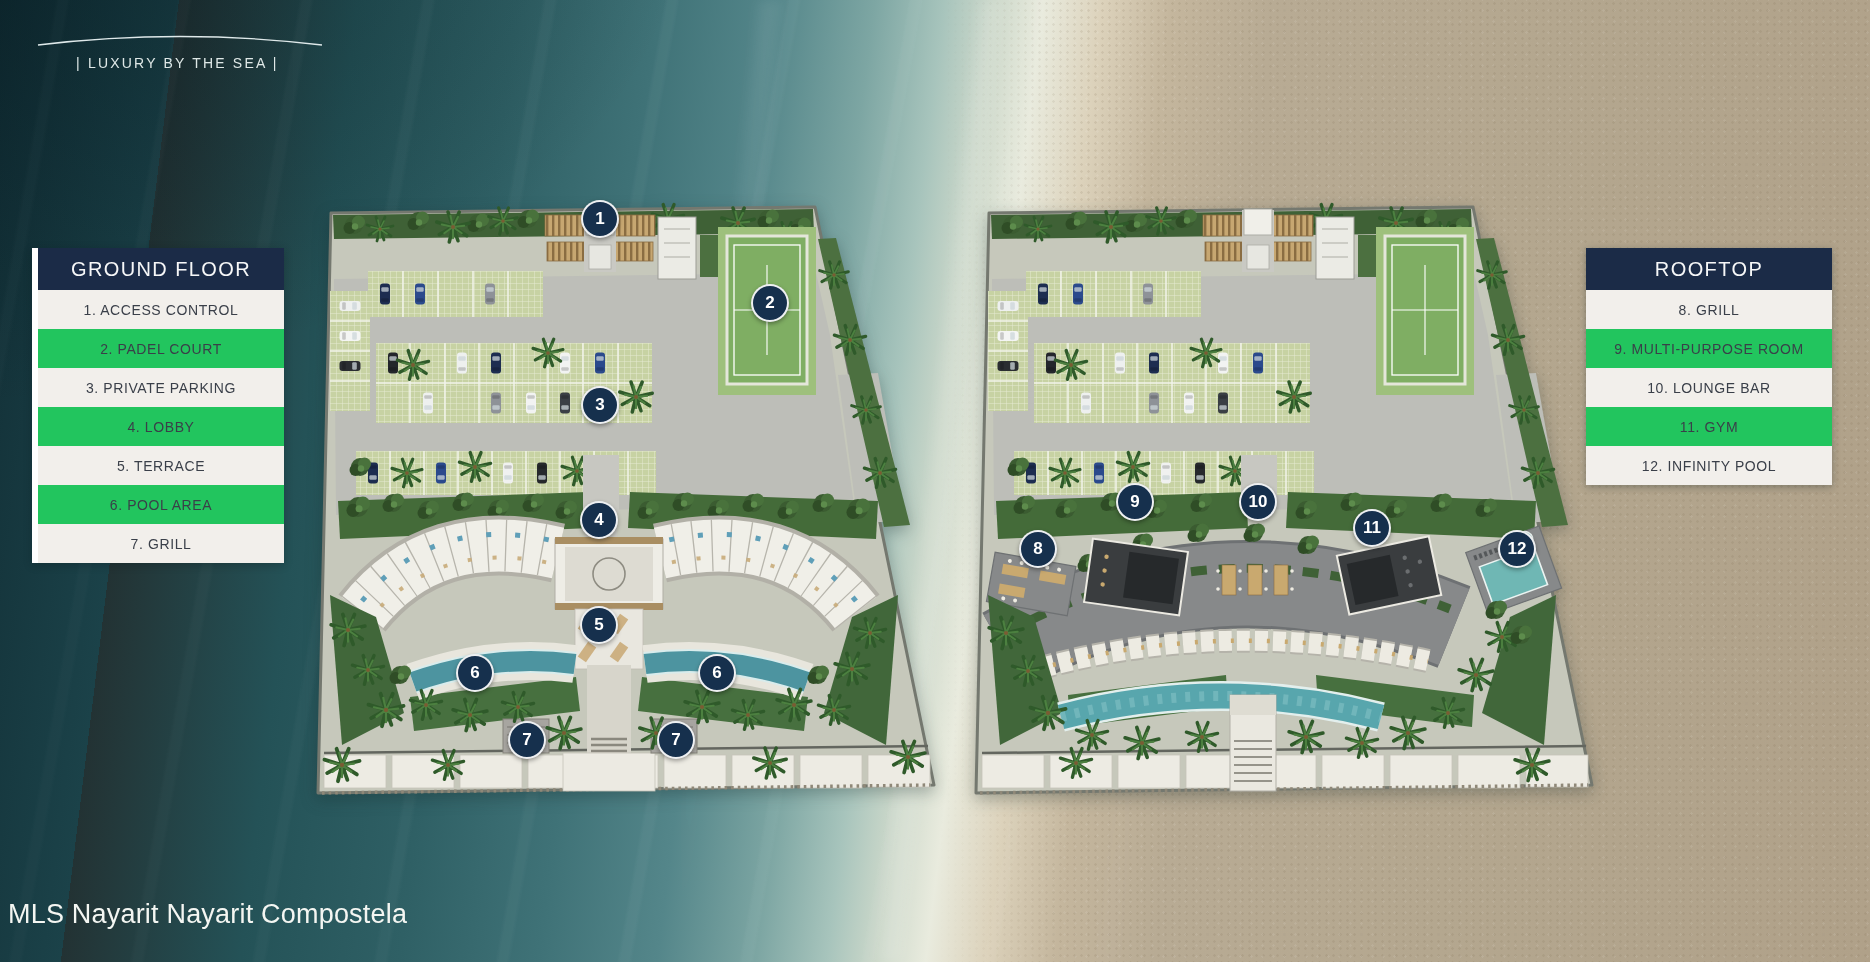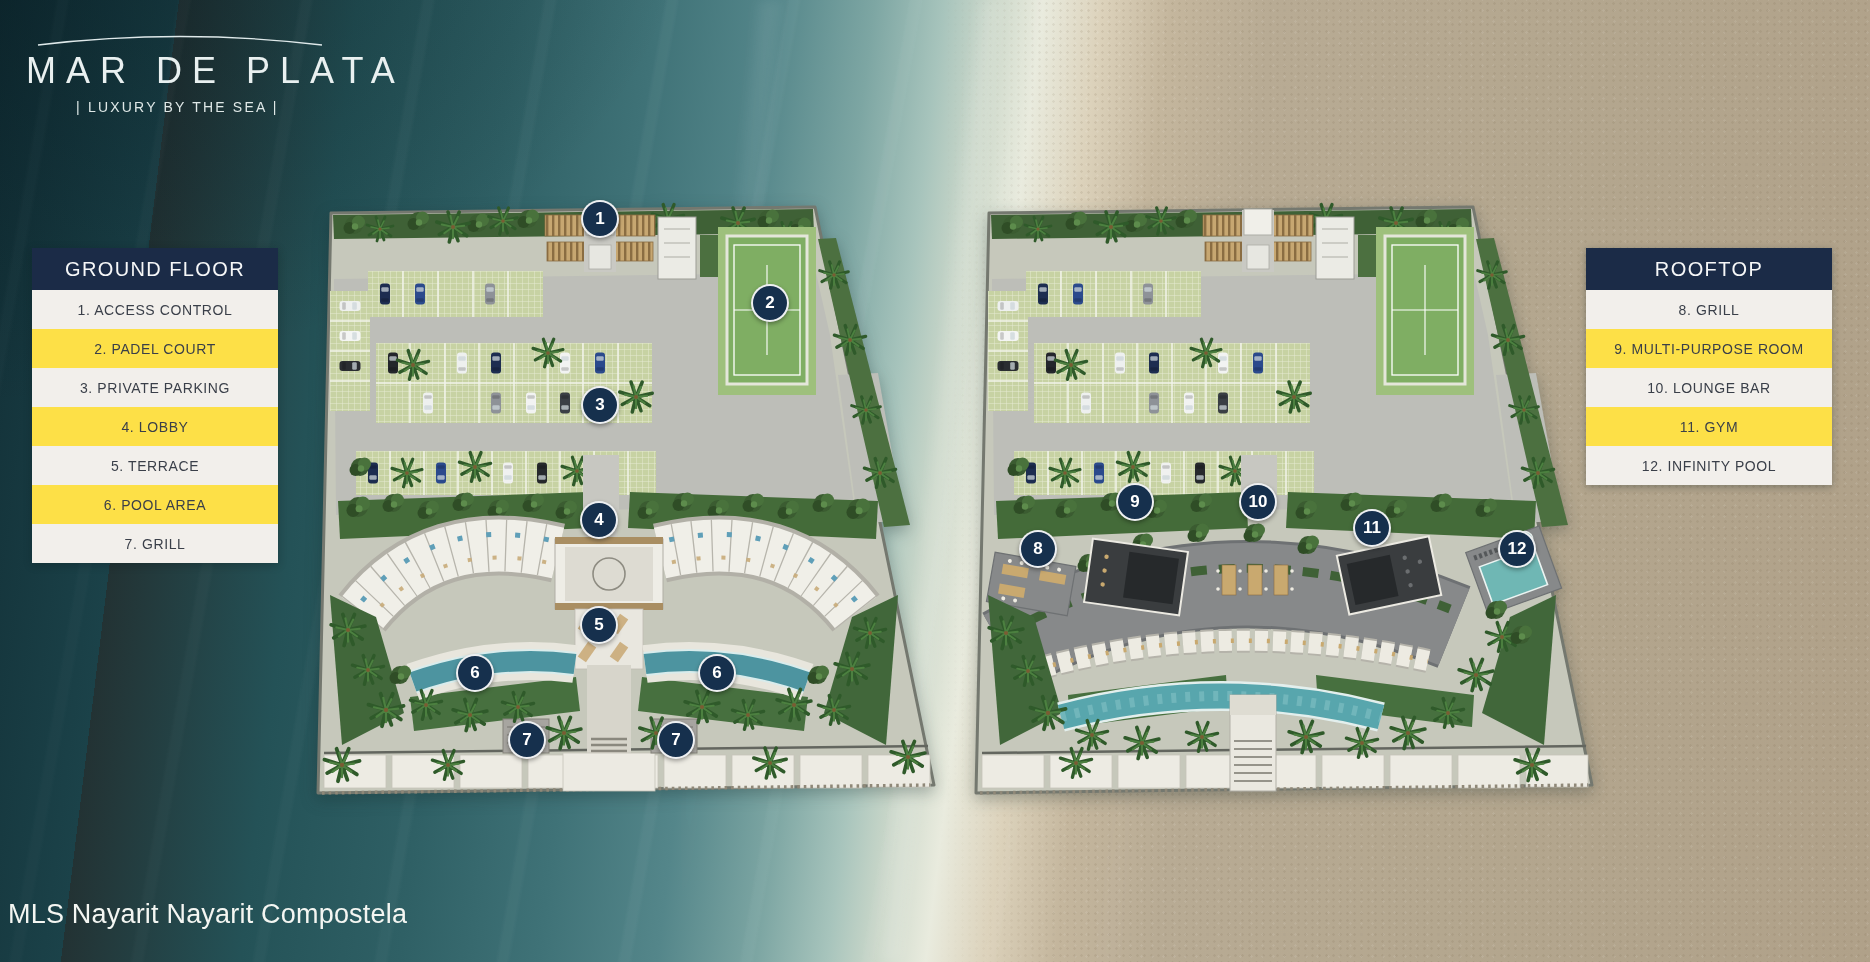--- a/index.html
+++ b/index.html
@@ -35,23 +35,23 @@
   .brand{position:absolute;left:26px;top:26px;width:320px;color:#e8efef;}
   .brand .arc{display:block;margin-left:6px;}
   .brand h1{margin:2px 0 0 0;font-size:36px;font-weight:400;letter-spacing:10px;color:#e9f0f0;white-space:nowrap;}
   .brand .tagline{margin-top:7px;padding-left:50px;font-size:14px;letter-spacing:2.2px;color:#dfe8e7;white-space:nowrap;}
 
   
   .legend{position:absolute;width:246px;background:#ffffff;box-shadow:0 2px 8px rgba(10,25,30,.3);}
   .legend-header{height:42px;background:#1b2b47;color:#f6f7f8;display:flex;align-items:center;justify-content:center;
     font-size:20px;letter-spacing:1.4px;}
   .legend-row{height:39px;display:flex;align-items:center;justify-content:center;
-    font-size:14px;letter-spacing:.6px;color:#3a3f49;background:#fde047;}
+    font-size:14px;letter-spacing:.6px;color:#3a3f49;background:#22c55e;}
   .legend-row:nth-child(odd){background:#f2efeb;}
-  .legend-ground{left:32px;top:248px;}
+  .legend-ground{left:32px;top:248px;padding-left:6px;}
   .legend-rooftop{left:1586px;top:248px;}
 
   
   .marker{position:absolute;width:34px;height:34px;border-radius:50%;
     background:#16304d;border:2.5px solid rgba(255,255,255,.93);
     color:#fff;display:flex;align-items:center;justify-content:center;
     font-size:17px;font-weight:600;transform:translate(-50%,-50%);
     box-shadow:0 2px 4px rgba(0,0,0,.35);}
 
   .footer{position:absolute;left:8px;top:899px;font-size:27px;color:#f4f6f2;letter-spacing:.2px;}
@@ -578,21 +578,20 @@
       <div class="marker" style="left: 1135px; top: 502px;">9</div>
       <div class="marker" style="left: 1258px; top: 502px;">10</div>
       <div class="marker" style="left: 1372px; top: 528px;">11</div>
       <div class="marker" style="left: 1517px; top: 549px;">12</div>
     </div>
 
   <div class="brand">
     <svg class="arc" width="296" height="22" viewBox="0 0 296 22">
       <path d="M6 19 Q148 2 290 19" fill="none" stroke="#dfe9ea" stroke-width="1.3"></path>
     </svg>
-    <h1>MAR DE PLATA</h1>
     <div class="tagline">| LUXURY BY THE SEA |</div>
   </div>
 
   <div class="legend legend-ground">
     <div class="legend-header">GROUND FLOOR</div>
     <div class="legend-rows">
         <div class="legend-row">1. ACCESS CONTROL</div>
         <div class="legend-row">2. PADEL COURT</div>
         <div class="legend-row">3. PRIVATE PARKING</div>
         <div class="legend-row">4. LOBBY</div>

